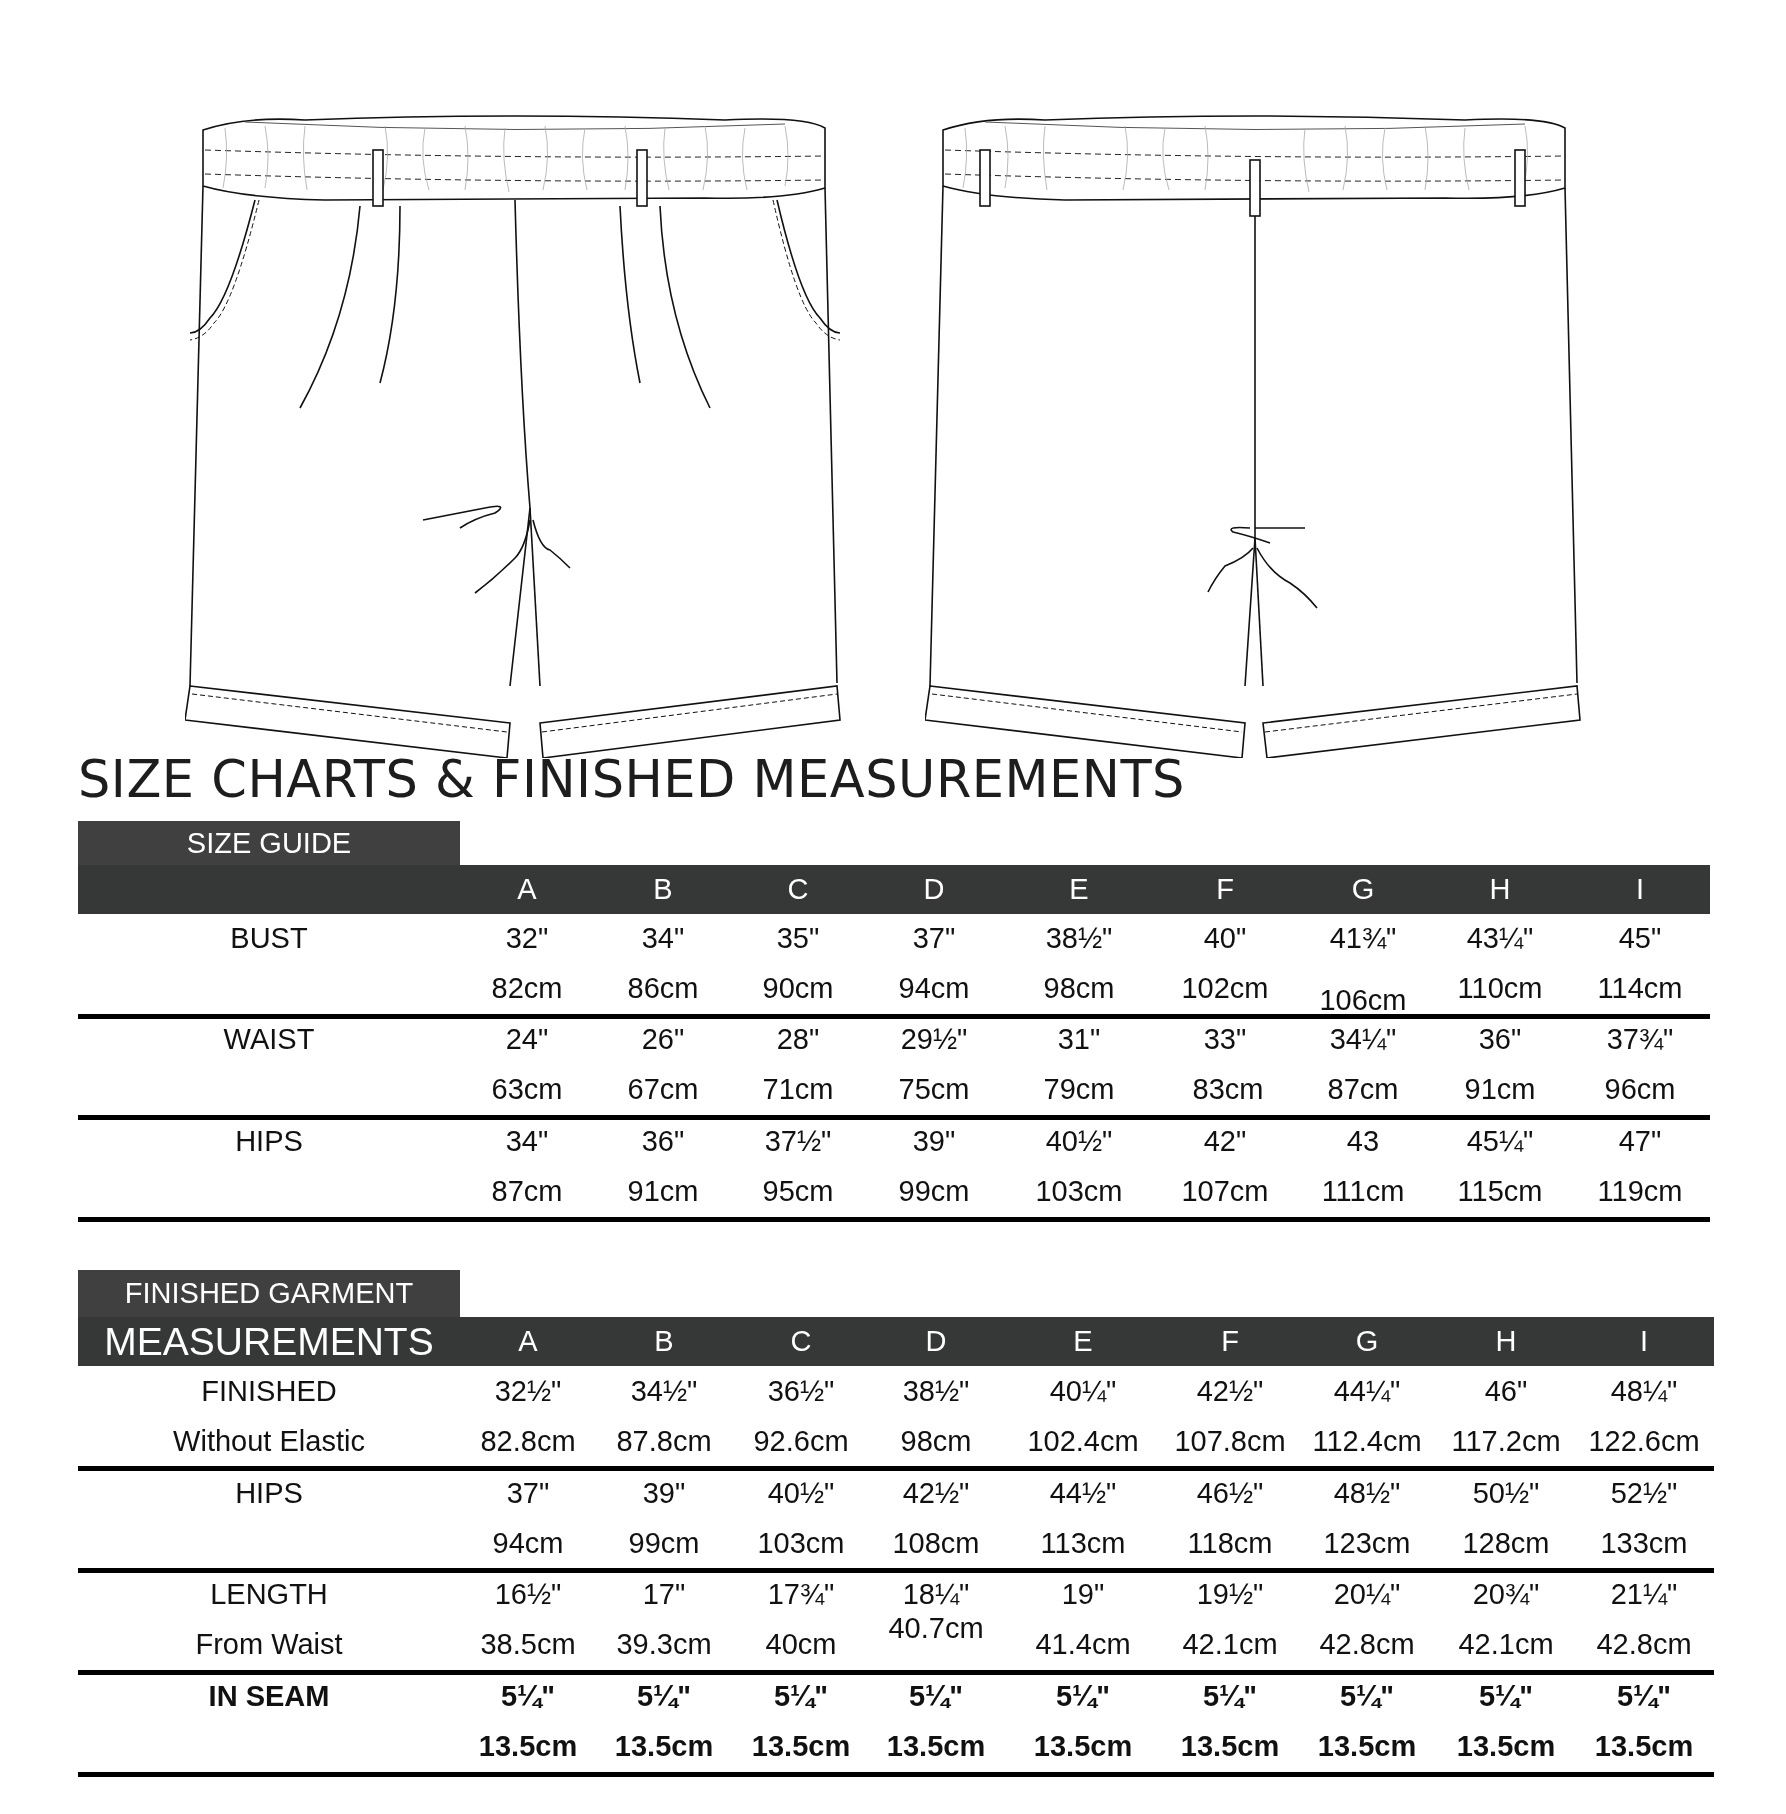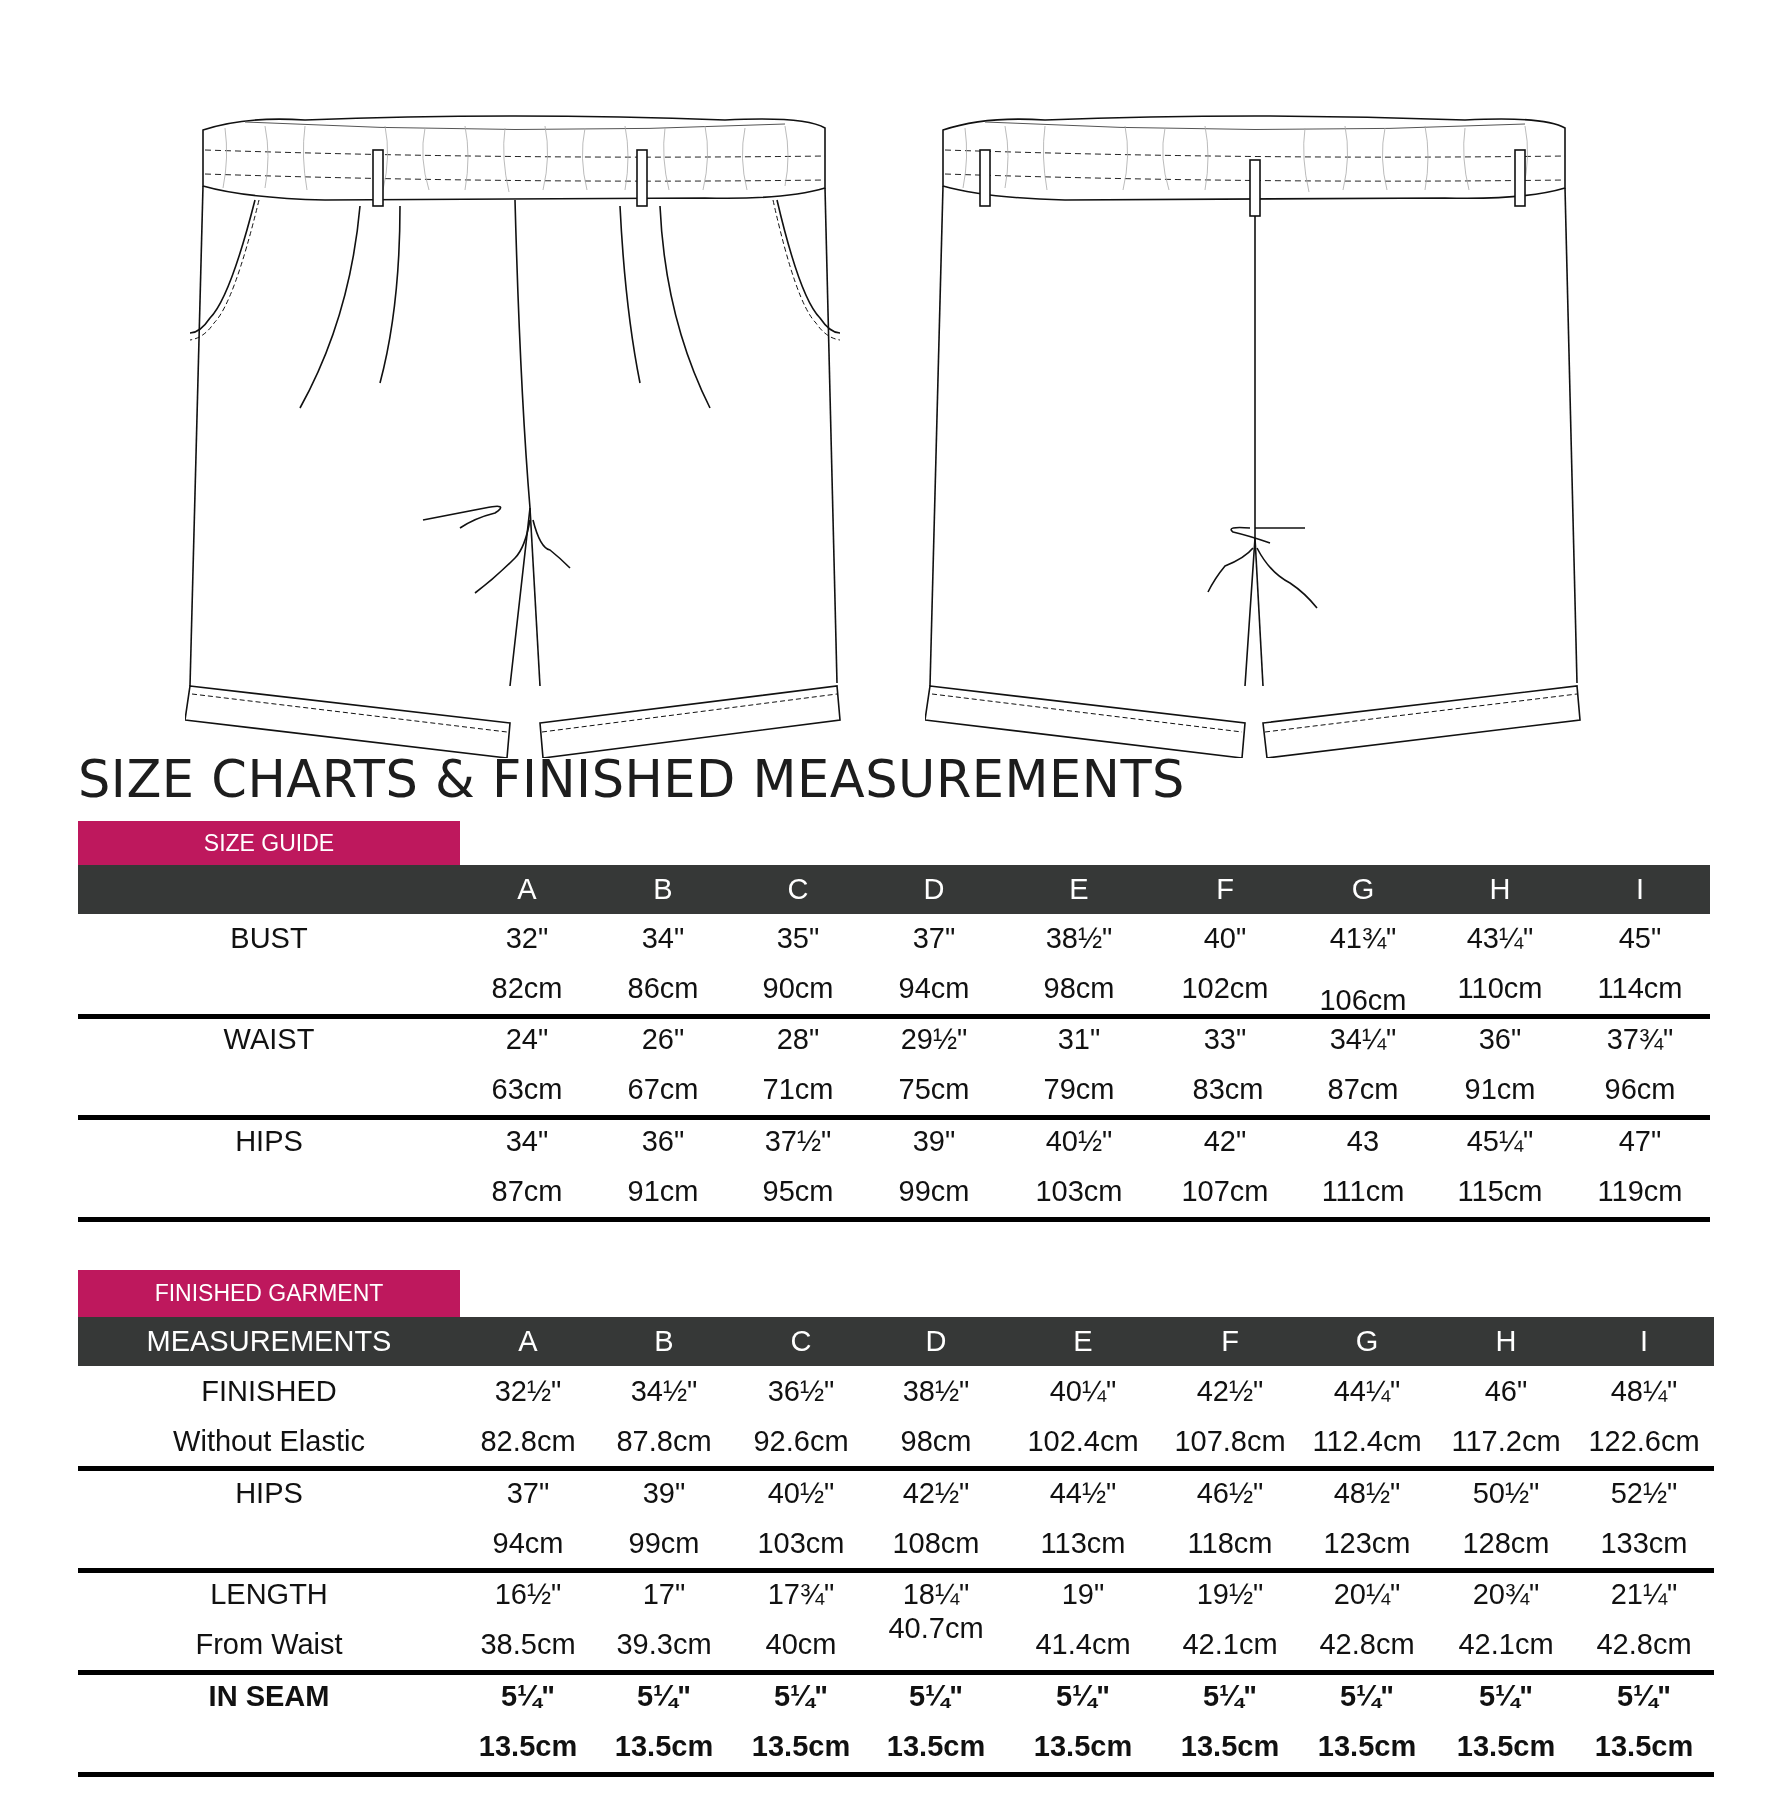--- a/index.html
+++ b/index.html
@@ -5,26 +5,26 @@
     html, body { margin: 0; padding: 0; background: #ffffff; }
     body { width: 1786px; height: 1814px; position: relative; overflow: hidden;
            font-family: "Liberation Sans", "DejaVu Sans", sans-serif; color: #111; }
     .drawing { position: absolute; top: 108px; }
     .drawing svg { display: block; }
     #front { left: 185px; }
     #back  { left: 925px; }
     .title { position: absolute; left: 78px; top: 716px; font-size: 51px;
              letter-spacing: 0.5px; color: #1d1d1d; white-space: nowrap;
              font-family: "DejaVu Sans", sans-serif; font-weight: normal; }
-    .tab { position: absolute; left: 78px; width: 382px; background: #be185d; color: #fff;
-           text-align: center; font-size: 23px; }
+    .tab { position: absolute; left: 78px; width: 382px; background: #404040; color: #fff;
+           text-align: center; font-size: 29px; }
     .band { position: absolute; left: 78px; background: #363837; }
     .band-cell { position: absolute; top: 0; height: 100%; color: #fff; font-size: 29px;
                  display: flex; align-items: center; justify-content: center; transform: translateX(-50%); width: 120px; }
-    .band-label { position: absolute; top: 0; height: 100%; left: 0; width: 382px; color: #fff; font-size: 29px;
+    .band-label { position: absolute; top: 0; height: 100%; left: 0; width: 382px; color: #fff; font-size: 39px;
                   display: flex; align-items: center; justify-content: center; }
     .row { position: absolute; left: 78px; }
     .cell { position: absolute; font-size: 29px; transform: translateX(-50%); white-space: nowrap; text-align: center; }
     .label { position: absolute; left: 0; width: 382px; text-align: center; font-size: 29px; white-space: nowrap; }
     .rule { position: absolute; left: 78px; height: 5px; background: #000; }
   </style>
 </head>
 <body>
 
 <div class="drawing" id="front">

